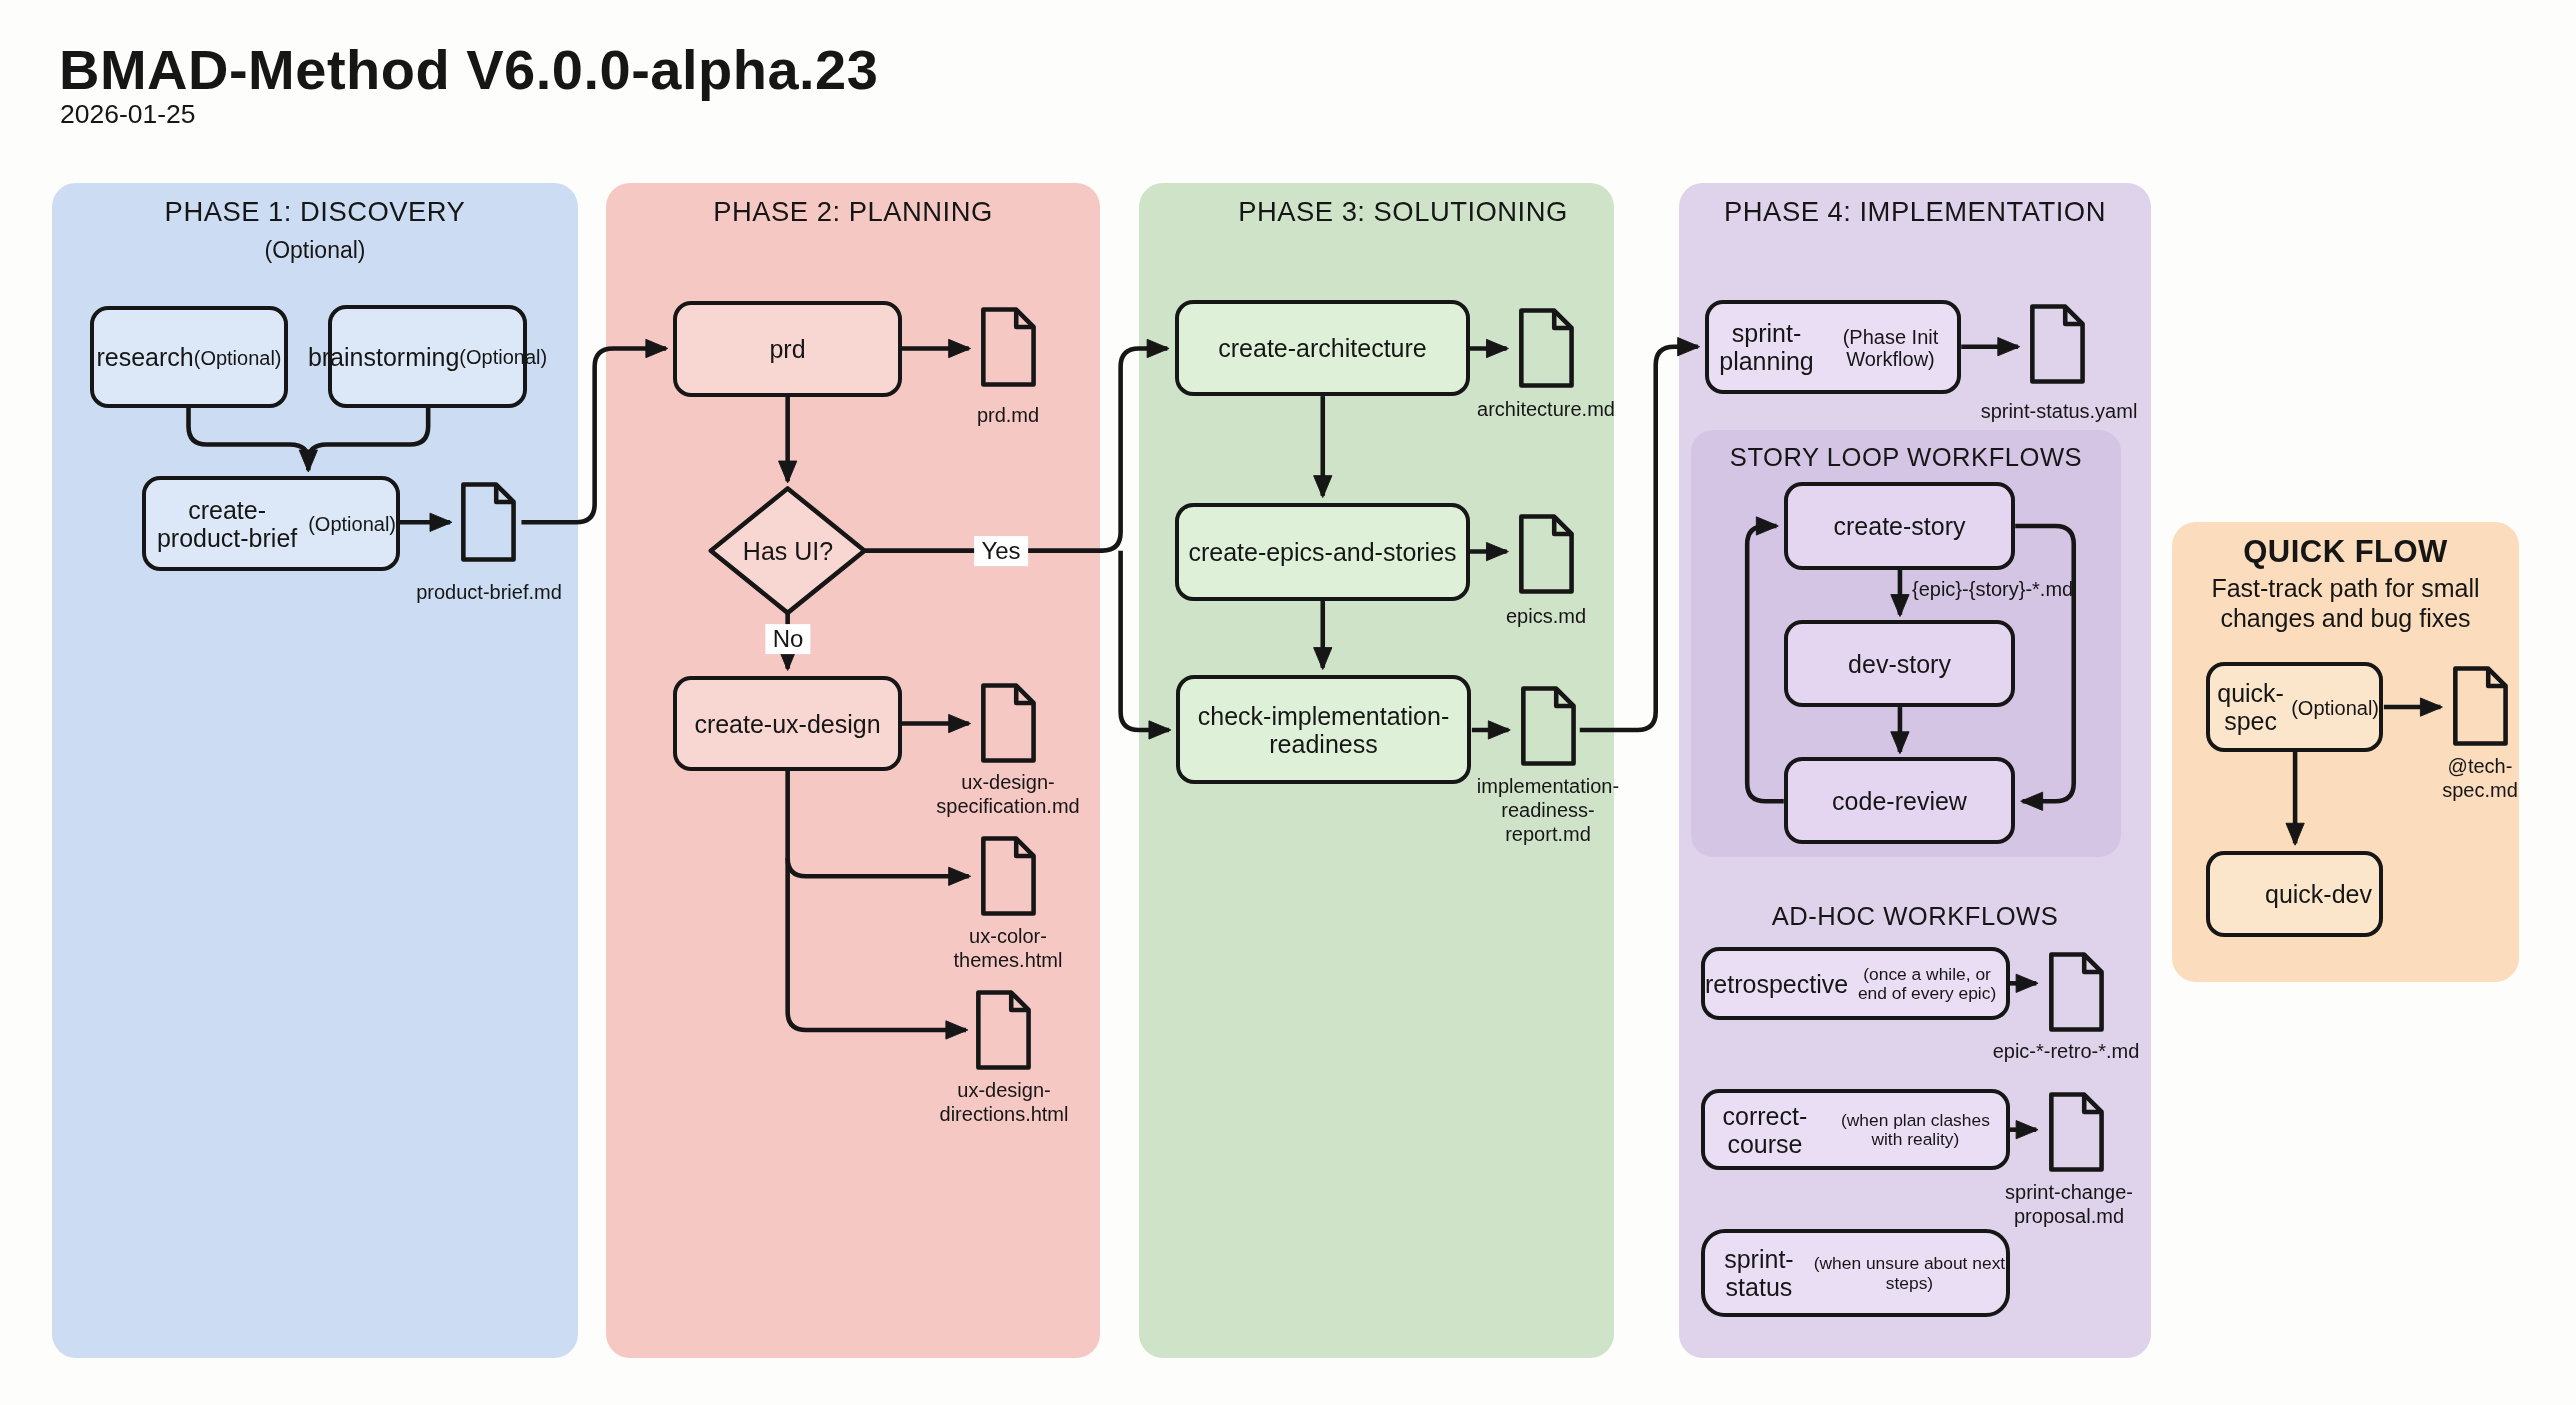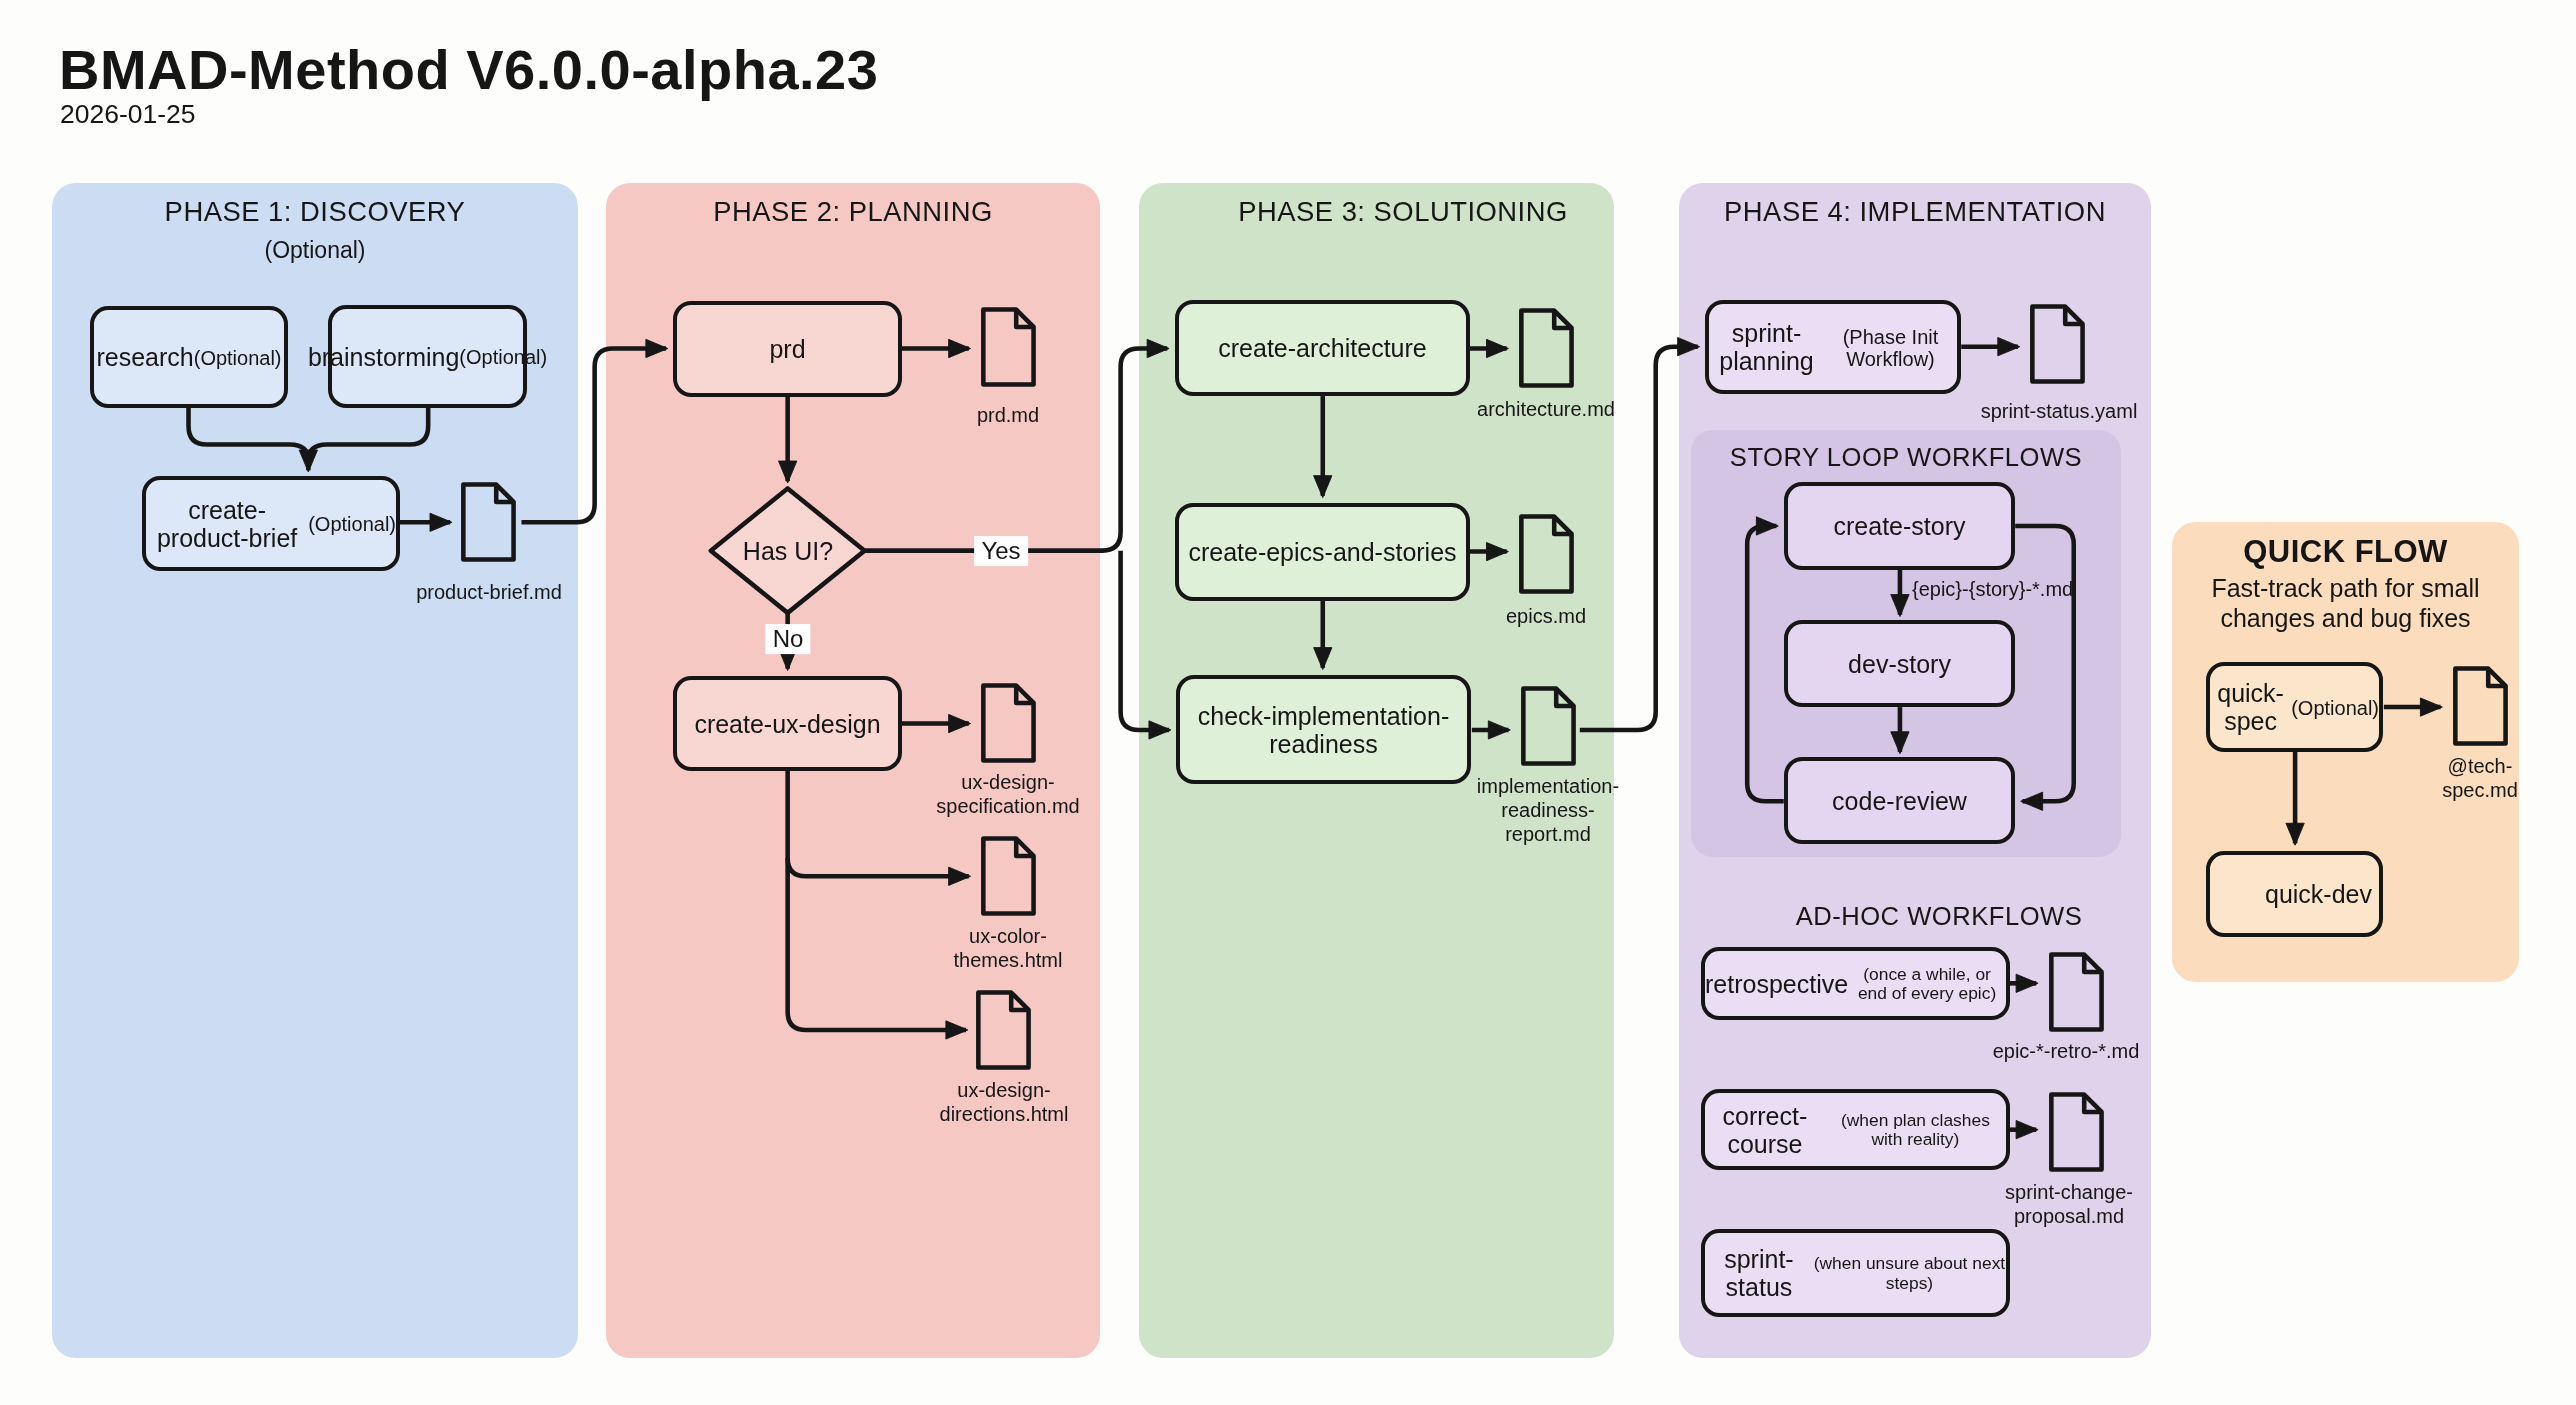--- a/index.html
+++ b/index.html
@@ -18,21 +18,21 @@
   .p3{left:1139px;top:183px;width:475px;height:1175px;background:var(--phase3-bg);}
   .p4{left:1679px;top:183px;width:472px;height:1175px;background:var(--phase4-bg);}
   .qf{left:2172px;top:522px;width:347px;height:460px;background:var(--quickflow-bg);}
   .subpanel{left:1691px;top:430px;width:430px;height:427px;background:var(--storyloop-bg);border-radius:22px;}
   .panel-title{width:100%;text-align:center;font-size:27.4px;font-weight:500;letter-spacing:0.5px;}
   .panel-sub{width:100%;text-align:center;font-size:23px;margin-top:5.5px;}
   .pt{top:196px;}
   .pt1{left:52px;width:526px;}  .pt2{left:606px;width:494px;}
   .pt3{left:1139px;width:528px;}  .pt4{left:1679px;width:472px;}
   .slt{left:1691px;top:443px;width:430px;font-size:25.6px;}
-  .aht{left:1679px;top:902px;width:472px;font-size:25.6px;padding-left:24px;}
+  .aht{left:1679px;top:902px;width:472px;font-size:25.6px;}
   .qft{left:2172px;top:534px;width:347px;font-size:31px;font-weight:600;}
   .qfs{left:2172px;top:574px;width:347px;text-align:center;font-size:25px;line-height:1.18;white-space:pre-line;}
   
   .node{
     box-sizing:border-box;border:4.6px solid #161616;border-radius:18.3px;
     display:flex;flex-direction:row;align-items:center;justify-content:center;
     text-align:center;line-height:1.12;z-index:3;
   }
   .node .lbl{font-size:25px;white-space:pre-line;}
   .node .sub{font-size:20px;margin-top:1.8px;}
@@ -179,21 +179,21 @@
     <span class="lbl">code-review</span>
   </div>
   <div class="abs node n-purple" style="left:1701px;top:947px;width:309px;height:73px;">
     <span class="lbl">retrospective</span>
     <span class="sub small">(once a while, or end of every epic)</span>
   </div>
   <div class="abs node n-purple" style="left:1701px;top:1089px;width:309px;height:81px;">
     <span class="lbl">correct-course</span>
     <span class="sub small">(when plan clashes with reality)</span>
   </div>
-  <div class="abs node n-purple" style="left:1701px;top:1229px;width:309px;height:88px;">
+  <div class="abs node n-purple" style="left:1701px;top:1229px;width:309px;height:88px;border-radius:24px;">
     <span class="lbl">sprint-status</span>
     <span class="sub small">(when unsure about next steps)</span>
   </div>
 
   <div class="abs node n-peach" style="left:2206px;top:662px;width:177px;height:90px;">
     <span class="lbl">quick-spec</span>
     <span class="sub">(Optional)</span>
   </div>
   <div class="abs node n-peach" style="left:2206px;top:851px;width:177px;height:86px;padding-left:48px;">
     <span class="lbl">quick-dev</span>

